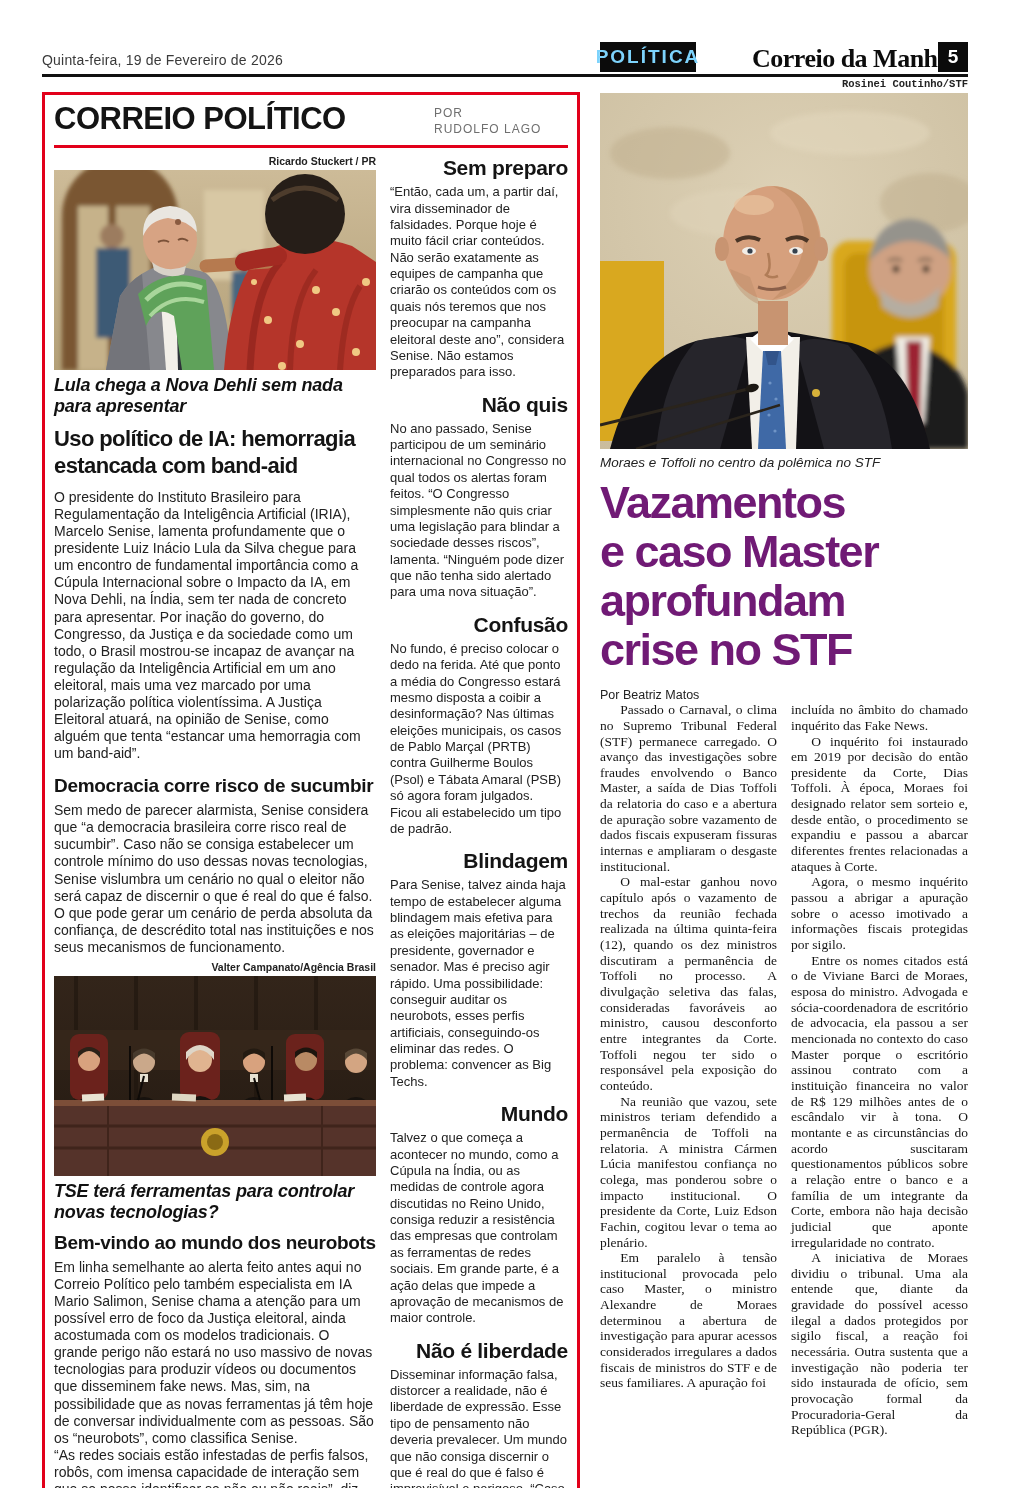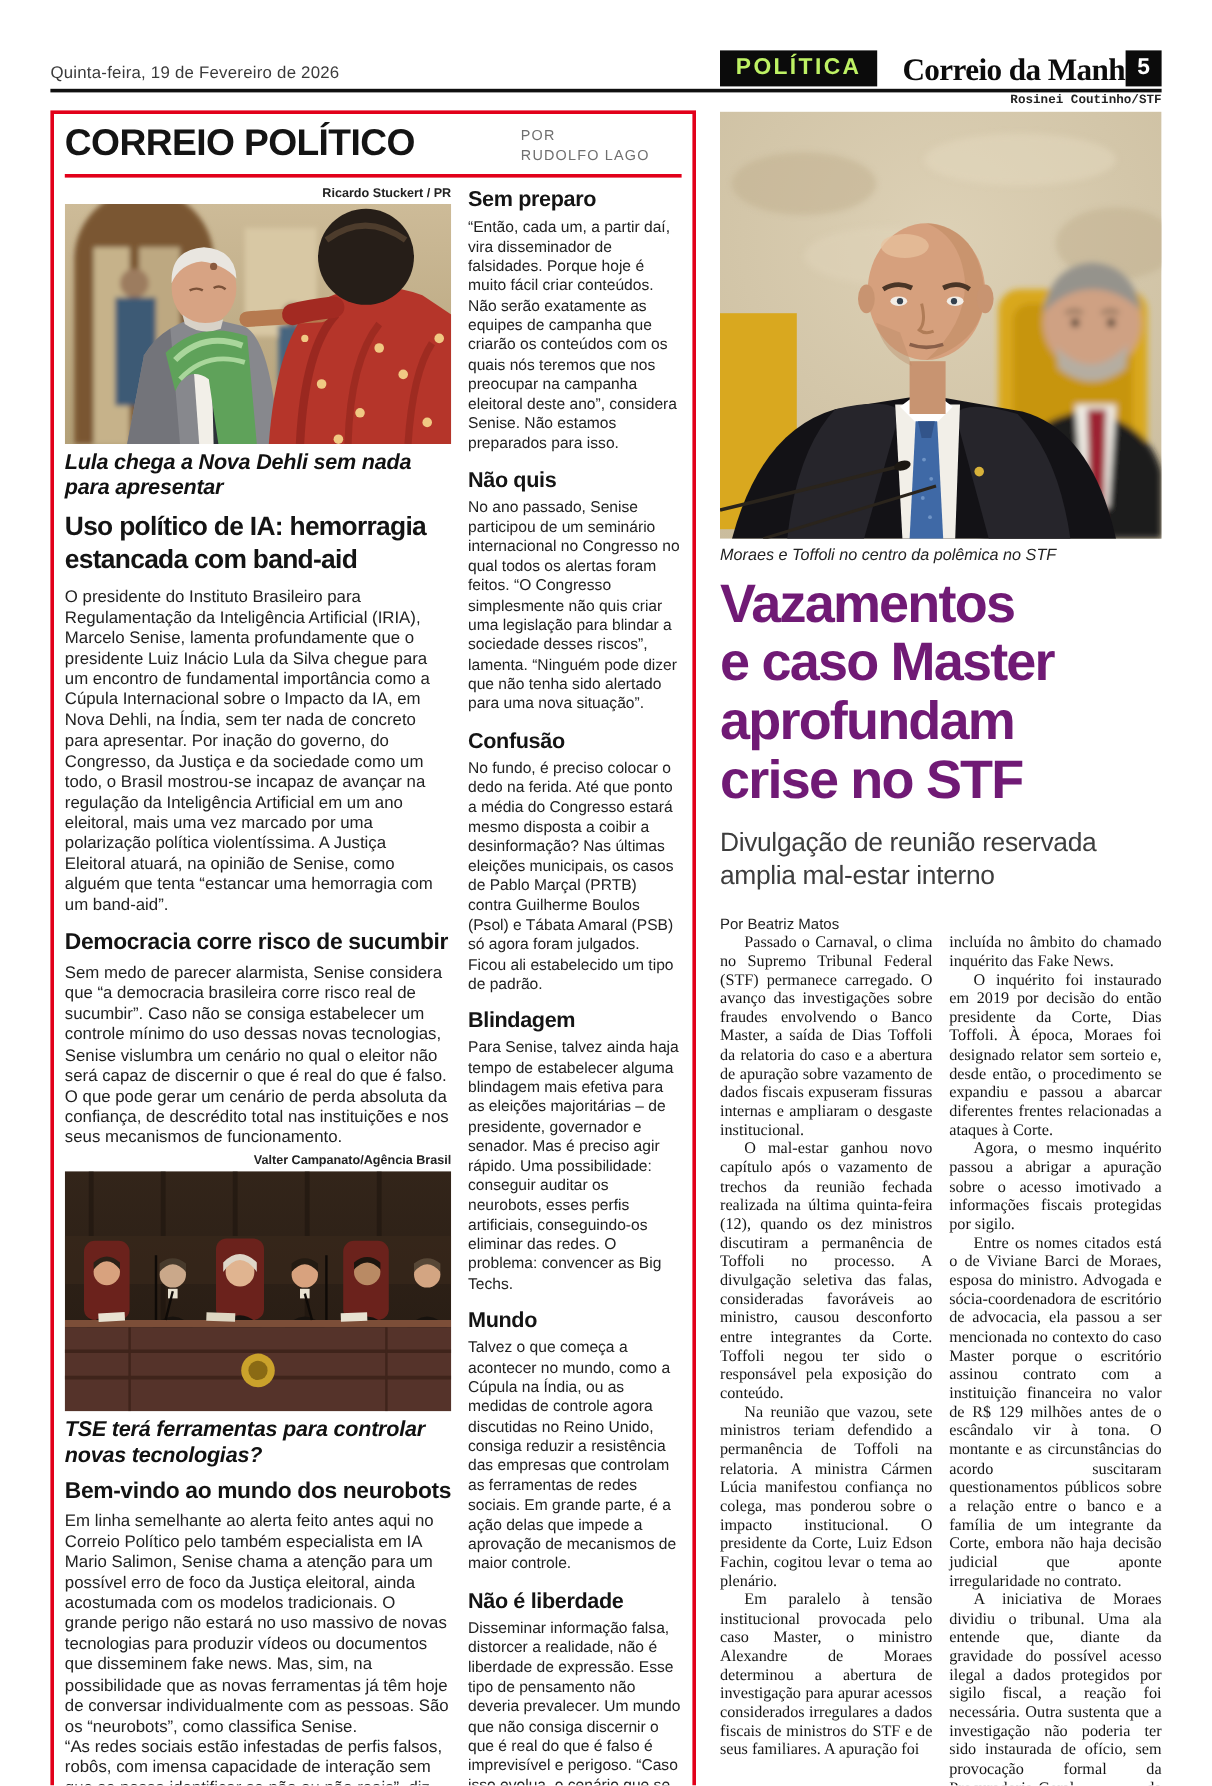--- a/index.html
+++ b/index.html
@@ -8,22 +8,22 @@
     position: relative;
     width: 1010px; height: 1488px;
     background: #ffffff;
     overflow: hidden;
     font-family: "Liberation Sans", sans-serif;
     color: #1a1a1a;
   }
   
   .date { position:absolute; left:42px; top:52px; font-size:14px; color:#3a3a3a; letter-spacing:.2px; }
   .politica-box {
-    position:absolute; left:600px; top:42px; width:131px; height:30px;
-    background:#0b0b0b; color:#bef264; display:flex; align-items:center; justify-content:center;
+    position:absolute; left:600px; top:42px; width:96px; height:30px;
+    background:#0b0b0b; color:#7dd3fc; display:flex; align-items:center; justify-content:center;
     font-weight:700; font-size:19px; letter-spacing:2px;
   }
   .masthead {
     position:absolute; left:752px; top:44px; width:180px; text-align:center;
     font-family:"Liberation Serif", serif; font-weight:700; font-size:26px;
     letter-spacing:-0.5px; color:#0c0c0c; white-space:nowrap;
   }
   .pagenum-box {
     position:absolute; left:938px; top:42px; width:30px; height:30px;
     background:#0b0b0b; color:#fff; display:flex; align-items:center; justify-content:center;
@@ -47,21 +47,21 @@
   .cp-right { flex:1; min-width:0; }
 
   .credit { font-size:10.5px; font-weight:700; text-align:right; color:#222; margin:1px 0 3px; }
   .photo-frame svg { display:block; width:100%; height:auto; }
   .caption { font-style:italic; font-weight:700; font-size:18px; letter-spacing:-0.2px;
     margin:5px 0 9px; color:#111; }
   .cp-headline { font-size:22px; font-weight:700; line-height:1.2; letter-spacing:-0.6px;
     color:#141414; margin:2px 0 10px; }
   .cp-body { font-size:14px; line-height:1.22; color:#222; }
   .cp-sub { font-size:19px; font-weight:700; letter-spacing:-0.3px; margin:13px 0 5px; color:#141414; }
-  .cp-right .cp-sub { font-size:18px; margin:12px 0 4px; }
+  .cp-right .cp-sub { font-size:21px; margin:12px 0 4px;text-align:right; }
   .cp-right .cp-sub.first { margin-top:2px; }
   .cp-right .cp-body { font-size:13px; line-height:1.26; }
 
   
   .ma { position:absolute; left:600px; top:78px; width:368px; }
   .ma-credit { font-size:10.5px; font-weight:700; text-align:right; color:#222; margin-bottom:3px;font-family:Liberation Mono, monospace; }
   .ma-photo svg { display:block; width:100%; height:auto; }
   .ma-caption { font-style:italic; font-size:13.5px; color:#222; margin:6px 0 8px; }
   .ma-headline { font-size:45px; line-height:1.09; font-weight:700; letter-spacing:-1.5px;
     color:#701a75; margin:4px 0 14px; }
@@ -334,21 +334,20 @@
         </g>
       </svg>
     </div>
     <div class="ma-caption">Moraes e Toffoli no centro da polêmica no STF</div>
     <h1 class="ma-headline">
       <div>Vazamentos</div>
       <div>e caso Master</div>
       <div>aprofundam</div>
       <div>crise no STF</div>
     </h1>
-    <div class="ma-deck">Divulgação de reunião reservada amplia mal-estar interno</div>
     <div class="ma-byline">Por Beatriz Matos</div>
     <div class="ma-cols">
       <div class="ma-col">
         <p>Passado o Carnaval, o clima no Supremo Tribunal Federal (STF) permanece carregado. O avanço das investigações sobre fraudes envolvendo o Banco Master, a saída de Dias Toffoli da relatoria do caso e a abertura de apuração sobre vazamento de dados fiscais expuseram fissuras internas e ampliaram o desgaste institucional.</p>
         <p>O mal-estar ganhou novo capítulo após o vazamento de trechos da reunião fechada realizada na última quinta-feira (12), quando os dez ministros discutiram a permanência de Toffoli no processo. A divulgação seletiva das falas, consideradas favoráveis ao ministro, causou desconforto entre integrantes da Corte. Toffoli negou ter sido o responsável pela exposição do conteúdo.</p>
         <p>Na reunião que vazou, sete ministros teriam defendido a permanência de Toffoli na relatoria. A ministra Cármen Lúcia manifestou confiança no colega, mas ponderou sobre o impacto institucional. O presidente da Corte, Luiz Edson Fachin, cogitou levar o tema ao plenário.</p>
         <p>Em paralelo à tensão institucional provocada pelo caso Master, o ministro Alexandre de Moraes determinou a abertura de investigação para apurar acessos considerados irregulares a dados fiscais de ministros do STF e de seus familiares. A apuração foi</p>
       </div>
       <div class="ma-col">
         <p class="noindent">incluída no âmbito do chamado inquérito das Fake News.</p>

